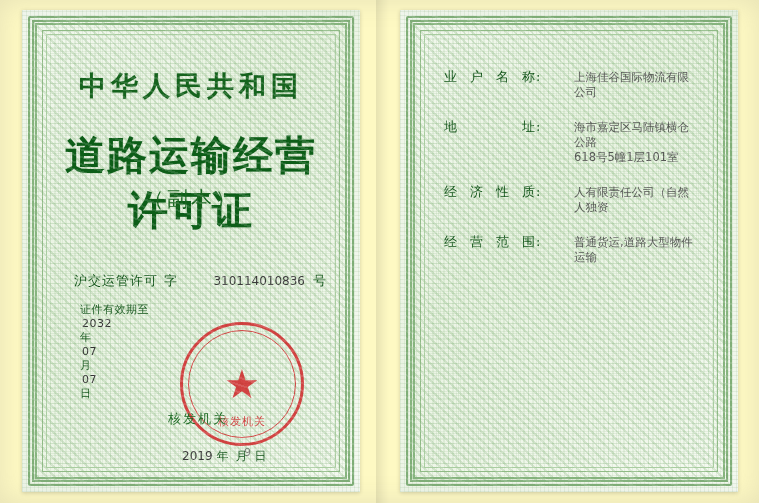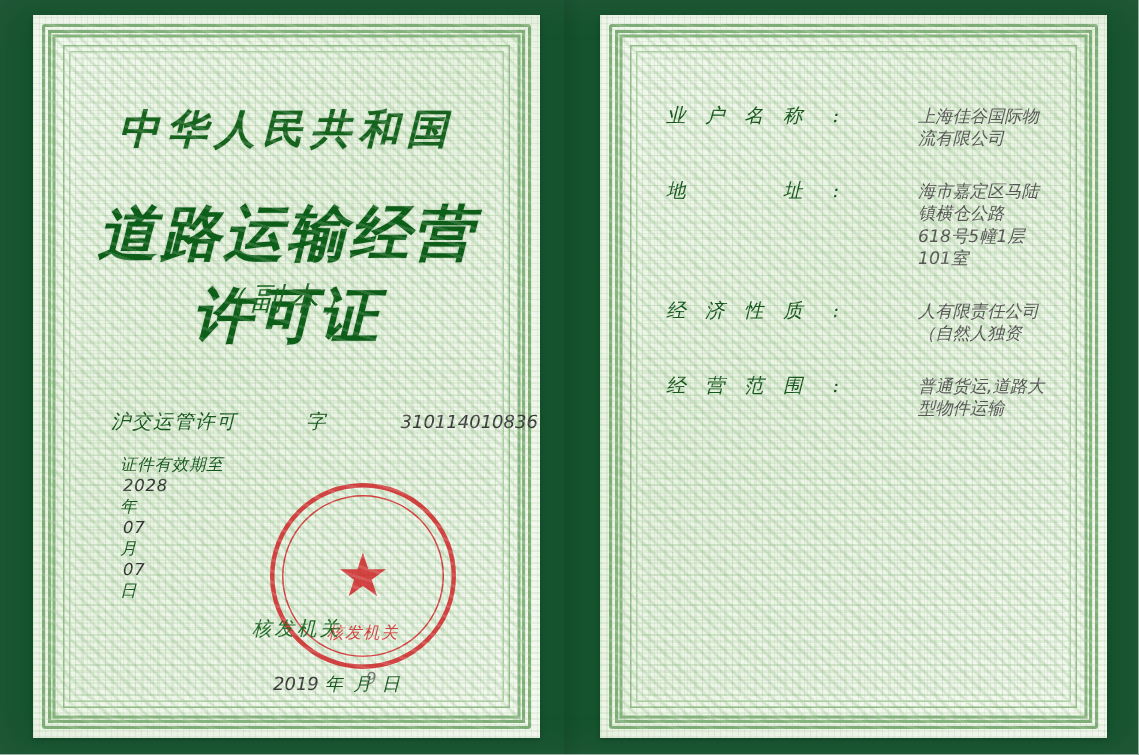--- a/index.html
+++ b/index.html
@@ -10,22 +10,21 @@
   body {
     width: 759px;
     height: 503px;
     overflow: hidden;
     font-family: "DejaVu Sans", sans-serif;
   }
   #page {
     position: relative;
     width: 759px;
     height: 503px;
-    background: #14532d;
-    font-style: italic;
+    background: #fef9c3;
   }
   
   .page-fold {
     position: absolute;
     left: 376px;
     top: 0;
     width: 22px;
     height: 503px;
     background: linear-gradient(to right,
         rgba(0,0,0,0.09) 0%,
@@ -137,21 +136,20 @@
   .lic-row {
     position: absolute;
     left: 22px;
     top: 232px;
     width: 252px;
     display: flex;
     align-items: baseline;
     font-family: "DejaVu Serif", serif;
     font-size: 13px;
     color: #14561b;
-    gap: 40px;
   }
   .lic-row .lbl { white-space: nowrap; letter-spacing: 1px; }
   .lic-row .num {
     flex: 1;
     text-align: right;
     font-family: "DejaVu Sans", sans-serif;
     font-size: 12px;
     color: #3a3a3a;
     border-bottom: 1px solid rgba(30,90,40,0.0);
     padding: 0 4px;
@@ -274,21 +272,20 @@
     position: absolute;
     left: 14px;
     top: 28px;
     right: 10px;
   }
   .field {
     display: flex;
     align-items: baseline;
     margin-bottom: 18px;
     font-family: "DejaVu Serif", serif;
-    gap: 19px;
   }
   .field .f-label {
     width: 92px;
     flex: 0 0 92px;
     font-size: 13px;
     color: #14561b;
     letter-spacing: 1px;
     text-align: justify;
     text-align-last: justify;
   }
@@ -345,21 +342,21 @@
 
       <div class="lic-row">
         <span class="lbl">沪交运管许可</span>
         <span class="zi">字</span>
         <span class="num">310114010836</span>
         <span class="hao">号</span>
       </div>
 
       <div class="valid-row">
         <span>证件有效期至</span>
-        <span class="v">2028</span>
+        <span class="v">2032</span>
         <span>年</span>
         <span class="v">07</span>
         <span>月</span>
         <span class="v">07</span>
         <span>日</span>
       </div>
 
       <div class="seal">
         <div class="seal-star">
           <span>★</span>

